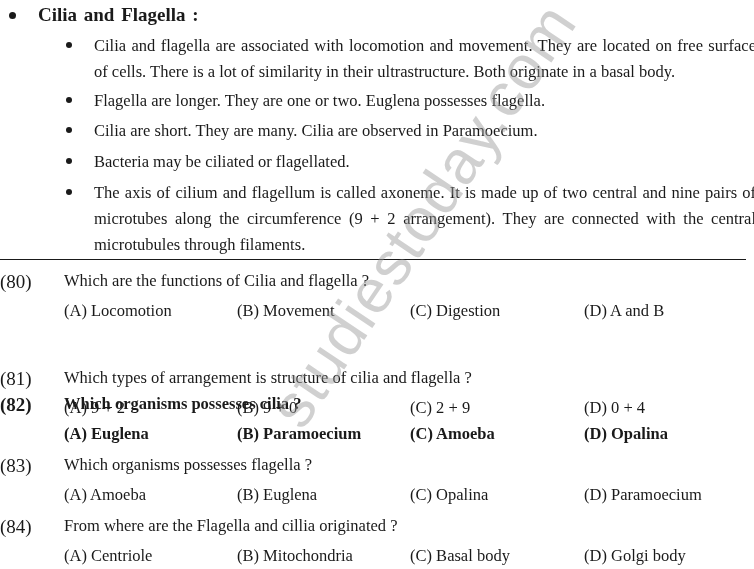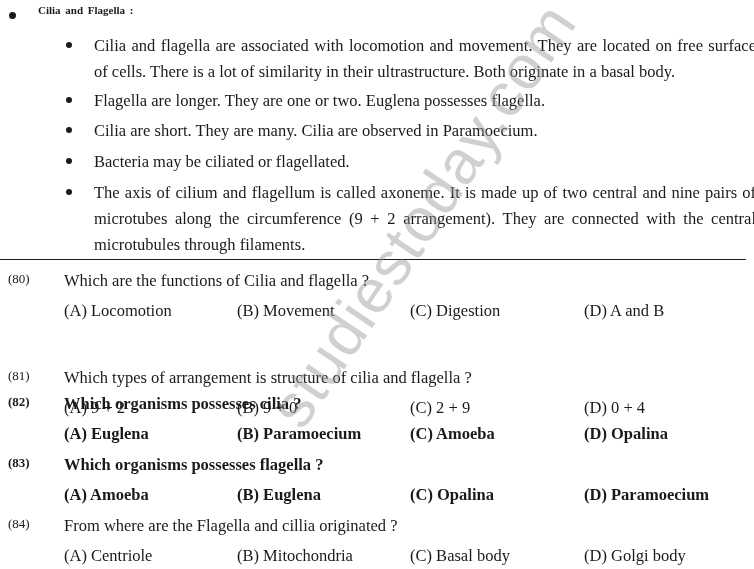--- a/index.html
+++ b/index.html
@@ -37,21 +37,21 @@
       width: 7px;
       height: 7px;
       border-radius: 50%;
       background: #1a1a1a;
     }
     .section-heading .title {
       position: absolute;
       left: 38px;
       top: 1px;
       font-weight: bold;
-      font-size: 11px;
+      font-size: 19px;
       white-space: nowrap;
       word-spacing: 2px;
     }
     .points {
       position: absolute;
       left: 0;
       top: 33px;
       width: 754px;
     }
     .point {
@@ -84,24 +84,24 @@
       border-top: 1.3px solid #1a1a1a;
     }
     .question {
       position: absolute;
       left: 0;
       width: 754px;
       height: 60px;
     }
     .question .qnum {
       position: absolute;
-      left: 8px;
+      left: 0;
       top: 0;
       white-space: nowrap;
-      font-size: 13px;
+      font-size: 19px;
     }
     .question .qtext {
       position: absolute;
       left: 64px;
       top: 0;
       white-space: nowrap;
     }
     .question .opt {
       position: absolute;
       top: 30px;
@@ -180,21 +180,21 @@
 
   <div class="question" style="top:394px;font-weight:bold;">
     <span class="qnum">(82)</span>
     <span class="qtext">Which organisms possesses cilia ?</span>
     <span class="opt a">(A) Euglena</span>
     <span class="opt b">(B)  Paramoecium</span>
     <span class="opt c">(C) Amoeba</span>
     <span class="opt d">(D) Opalina</span>
   </div>
 
-  <div class="question" style="top:455px;font-weight:bold;">
+  <div class="question" style="top:455px;">
     <span class="qnum">(83)</span>
     <span class="qtext">Which organisms possesses flagella ?</span>
     <span class="opt a">(A) Amoeba</span>
     <span class="opt b">(B) Euglena</span>
     <span class="opt c">(C) Opalina</span>
     <span class="opt d">(D)  Paramoecium</span>
   </div>
 
   <div class="question" style="top:516px;">
     <span class="qnum">(84)</span>

